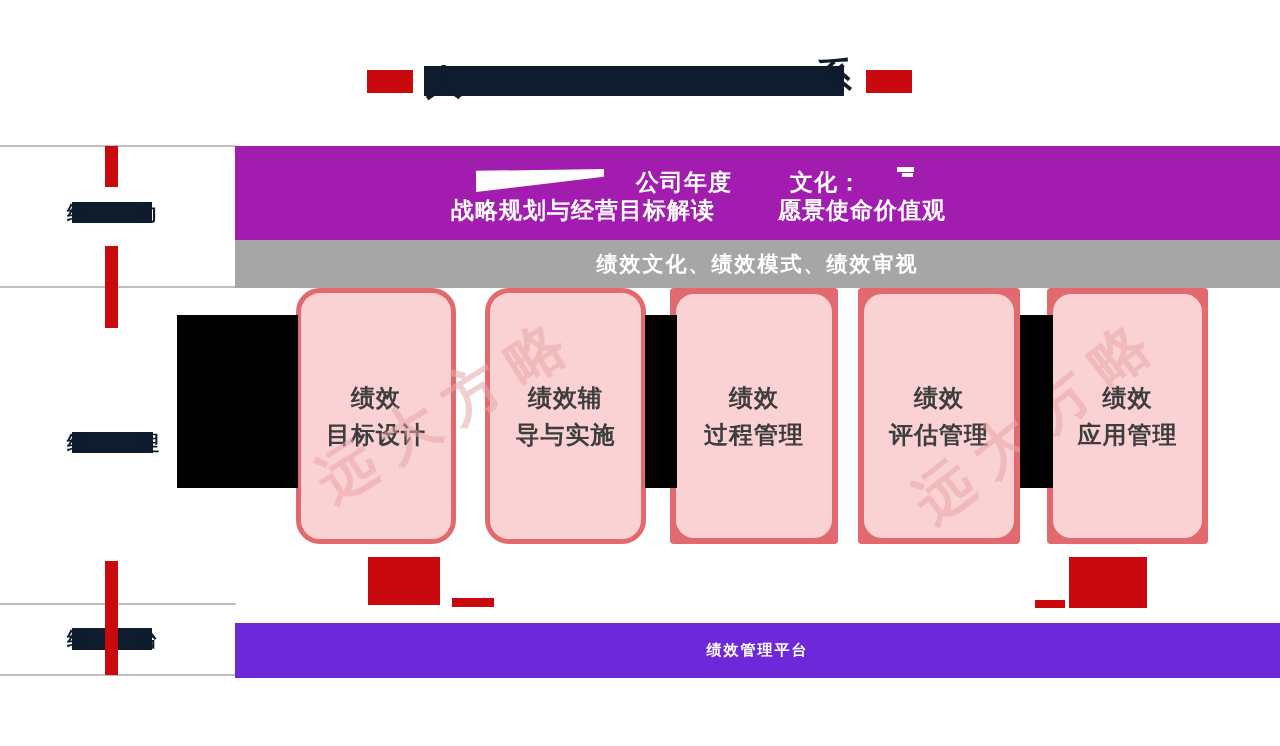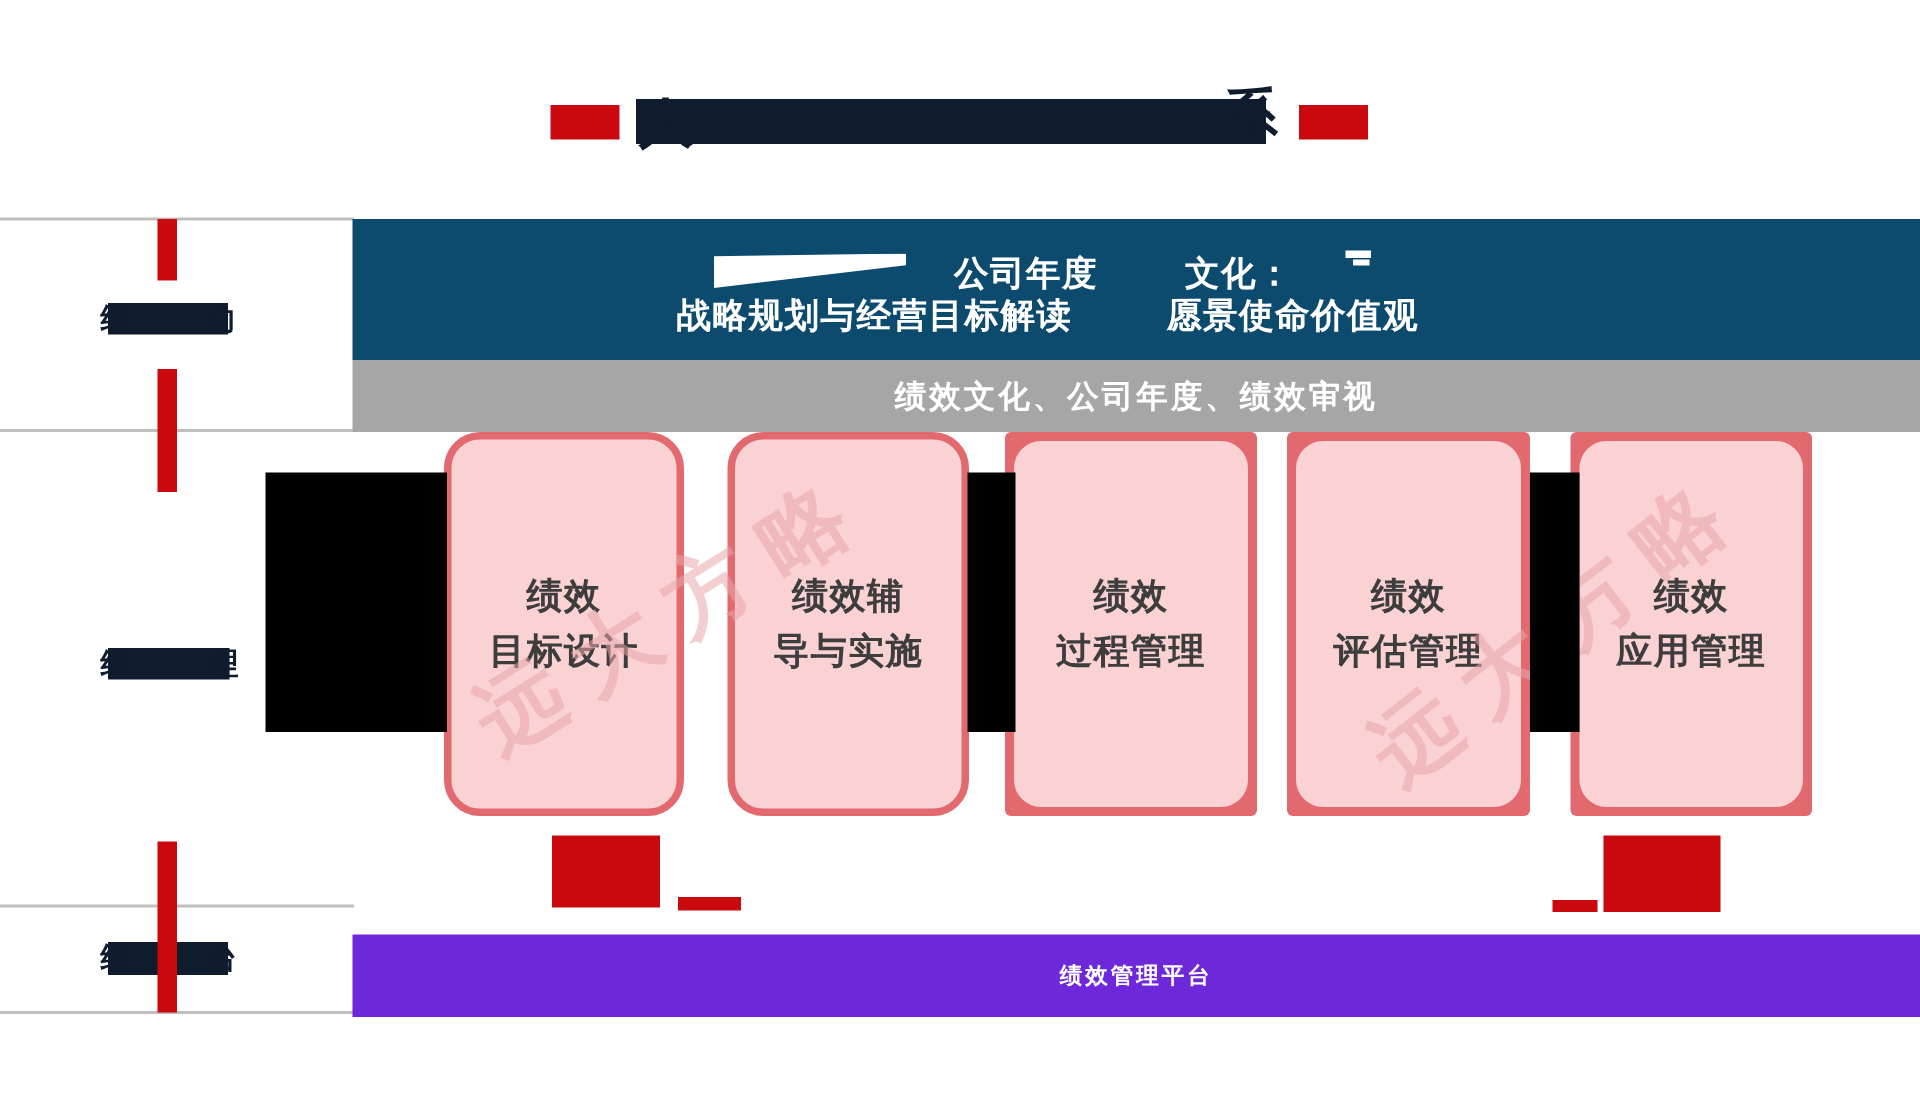--- a/index.html
+++ b/index.html
@@ -20,21 +20,21 @@
 
   
   .row-line{left:0;height:2px;width:236px;background:#BFBFBF;}
   .vbar{left:105px;width:13px;background:#C9090D;}
   .row-label{background:#0E1C2E;}
   .row-label .lbl-char{position:absolute;color:#0E1C2E;font-size:20px;line-height:20px;top:1px;}
   .row-label .lbl-char.start{left:-5px;}
   .row-label .lbl-char.end{right:-6px;}
 
   
-  .strategy-band{left:235px;top:146px;width:1045px;height:94px;background:#0c4a6e;}
+  .strategy-band{left:235px;top:146px;width:1045px;height:94px;background:#a21caf;}
   .band-text{position:absolute;color:#ffffff;font-size:23px;line-height:26px;letter-spacing:1px;white-space:nowrap;}
   .wedge{position:absolute;left:241px;top:23px;width:128px;height:23px;background:#ffffff;
     clip-path:polygon(0 8%,100% 0,100% 34%,0 100%);}
   .cmark1{position:absolute;left:662px;top:21px;width:17px;height:5px;background:#ffffff;}
   .cmark2{position:absolute;left:667px;top:27px;width:11px;height:4px;background:#ffffff;}
 
   
   .gray-bar{background:#A6A6A6;color:#fff;display:flex;align-items:center;justify-content:center;}
   .culture-bar{left:235px;top:240px;width:1045px;height:48px;font-size:21px;letter-spacing:2px;}
   .improve-bar{left:440px;top:548px;width:627px;height:50px;font-size:17px;letter-spacing:1px;z-index:7;}
@@ -95,21 +95,21 @@
     <div class="wedge"></div>
     <span class="band-text" style="left:401px;top:23px;">公司年度</span>
     <span class="band-text" style="left:216px;top:51px;">战略规划与经营目标解读</span>
     <div class="cmark1"></div>
     <div class="cmark2"></div>
     <span class="band-text" style="left:543px;top:23px;margin-left:12px;">文化：</span>
     <span class="band-text" style="left:543px;top:51px;">愿景使命价值观</span>
   </div>
 
   <div class="abs gray-bar culture-bar">
-    <span>绩效文化、公司年度、绩效审视</span>
+    <span>绩效文化、绩效模式、绩效审视</span>
   </div>
 
   <div class="abs black-box" style="left:177px;width:121px;"></div>
   <div class="abs black-box" style="left:645px;width:32px;"></div>
   <div class="abs black-box" style="left:1020px;width:33px;"></div>
 
   <span class="abs watermark wm1">远大方略</span>
   <span class="abs watermark wm2">远大方略</span>
 
   <div class="abs card simple" style="left:296px;width:160px;">

